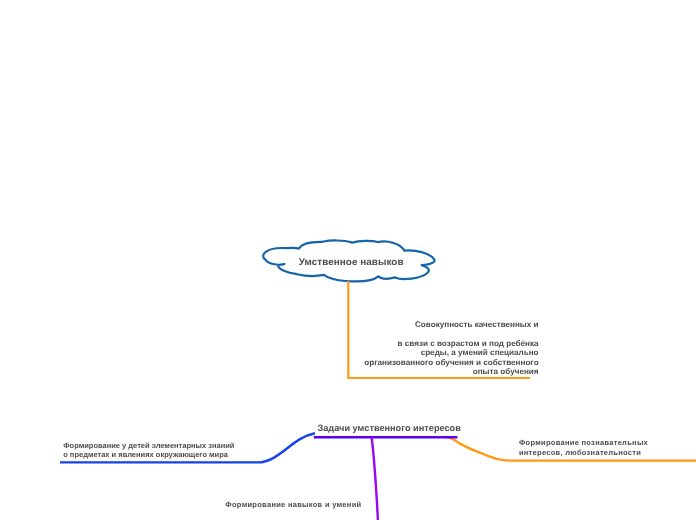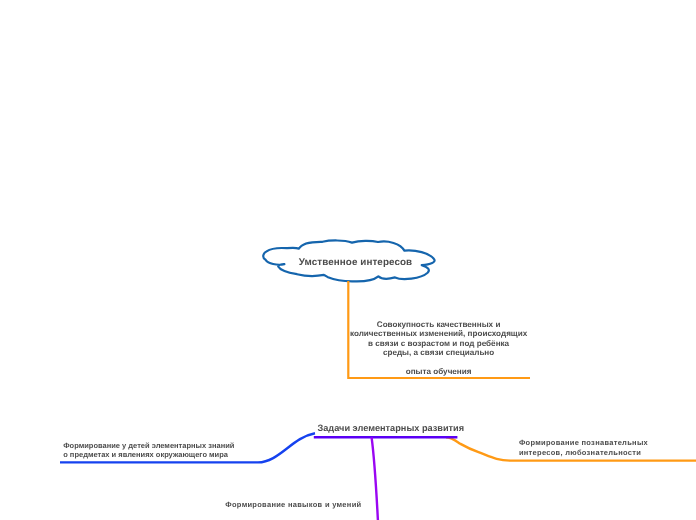--- a/index.html
+++ b/index.html
@@ -9,21 +9,21 @@
   svg.layer{position:absolute;left:0;top:0;width:696px;height:520px;}
   .lbl{position:absolute;color:#4d4d4d;font-weight:bold;white-space:pre;
        -webkit-font-smoothing:antialiased;text-rendering:geometricPrecision;
        transform:translateZ(0);}
   #rootlabel{left:298.8px;top:256.7px;font-size:9.85px;letter-spacing:0.08px;}
   #taskslabel{left:317.5px;top:423.2px;font-size:9.2px;}
   #knowlabel{left:63.2px;top:440.8px;font-size:7.5px;line-height:9.4px;white-space:pre;}
   #intlabel{left:518.9px;top:438.3px;font-size:7.5px;line-height:9.4px;white-space:pre;letter-spacing:0.29px;}
   #skilllabel{left:225.3px;top:500px;font-size:7.5px;letter-spacing:0.29px;}
   #deflabel{left:338.6px;top:319.6px;width:200px;font-size:8.15px;line-height:9.55px;
-            text-align:center;white-space:pre;}
+            text-align:right;white-space:pre;}
 </style>
 </head>
 <body>
 
 <div id="canvas">
   <svg class="layer" viewBox="0 0 696 520">
     <g>
       <path fill="#ffffff" stroke-width="2.2" stroke-linejoin="round" d="M 299 248.6 C 301.6 243.6 312 241.6 322.5 241.8 C 330 240.0 344 239.8 352 242.6 C 359.5 240.4 371 240.2 378 242.0 C 388 240.0 400.5 243.6 404.4 250.6 C 416 249.6 429 252.8 433.8 258.8 C 436.8 262.2 430.5 264.5 421.7 265.2 C 428.4 267.2 430.4 270 427.6 272.8 C 421 278.8 402 280.8 395 277.4 C 388 279.4 381.5 279 378.4 276.4 C 373 280.8 363 281.8 352 281.3 C 343 281.2 334.4 279.8 328 277.2 C 326.6 276.4 325.2 275.4 324 274.9 C 316 276.4 306 276.4 297 274.2 C 288.4 272.8 280.4 270.8 278.2 266.6 C 278 265 281.2 264.2 284.4 264.2 C 277 265.8 268 263.6 265.6 259.8 C 262.2 258 262.4 253.6 266.6 251.4 C 270.6 248.6 278.6 247.6 287 248.2 C 291.6 247.6 296.6 247.8 299 248.6 Z" stroke="#1565ad"></path>
     </g>
     <g>
@@ -33,19 +33,19 @@
       <path fill="none" stroke-width="2.4" stroke-linecap="butt" d="M 60 462.4 L 258 462.4 C 279 462.4 292 437.4 315 433.2" stroke="#1542ef"></path>
     </g>
     <g>
       <path fill="none" stroke-width="2.4" stroke-linecap="butt" d="M 446 437.3 C 451 437.3 455.5 440.6 460 443.6 C 465 446.4 471.5 449.6 478.5 452.2 C 490 456.5 497 460.6 510 460.6 L 696 460.6" stroke="#ff9a15"></path>
     </g>
     <g>
       <path fill="none" stroke-width="2.6" stroke-linecap="butt" d="M 313.8 437.3 L 457.4 437.3" stroke="#5a00f5"></path>
       <path fill="none" stroke-width="2.4" stroke-linecap="butt" d="M 371.6 437.3 C 374.6 460 376.6 495 377.9 520" stroke="#9a06f2"></path>
     </g>
   </svg>
-  <div class="lbl" id="taskslabel">Задачи элементарных развития</div>
+  <div class="lbl" id="taskslabel">Задачи умственного интересов</div>
   <div class="lbl" id="intlabel"><span>Формирование познавательных</span><br><span>интересов, любознательности</span></div>
   <div class="lbl" id="knowlabel"><span>Формирование у детей элементарных знаний</span><br><span>о предметах и явлениях окружающего мира</span></div>
   <div class="lbl" id="skilllabel">Формирование навыков и умений</div>
-  <div class="lbl" id="deflabel"><span>Совокупность качественных и</span><br><span>количественных изменений, происходящих</span><br><span>в связи с возрастом и под ребёнка</span><br><span>среды, а связи специально</span><br><br><span>опыта обучения</span></div>
-  <div class="lbl" id="rootlabel">Умственное интересов</div>
+  <div class="lbl" id="deflabel"><span>Совокупность качественных и</span><br><br><span>в связи с возрастом и под ребёнка</span><br><span>среды, а умений специально</span><br><span>организованного обучения и собственного</span><br><span>опыта обучения</span></div>
+  <div class="lbl" id="rootlabel">Умственное навыков</div>
 </div>
 
 </body></html>

